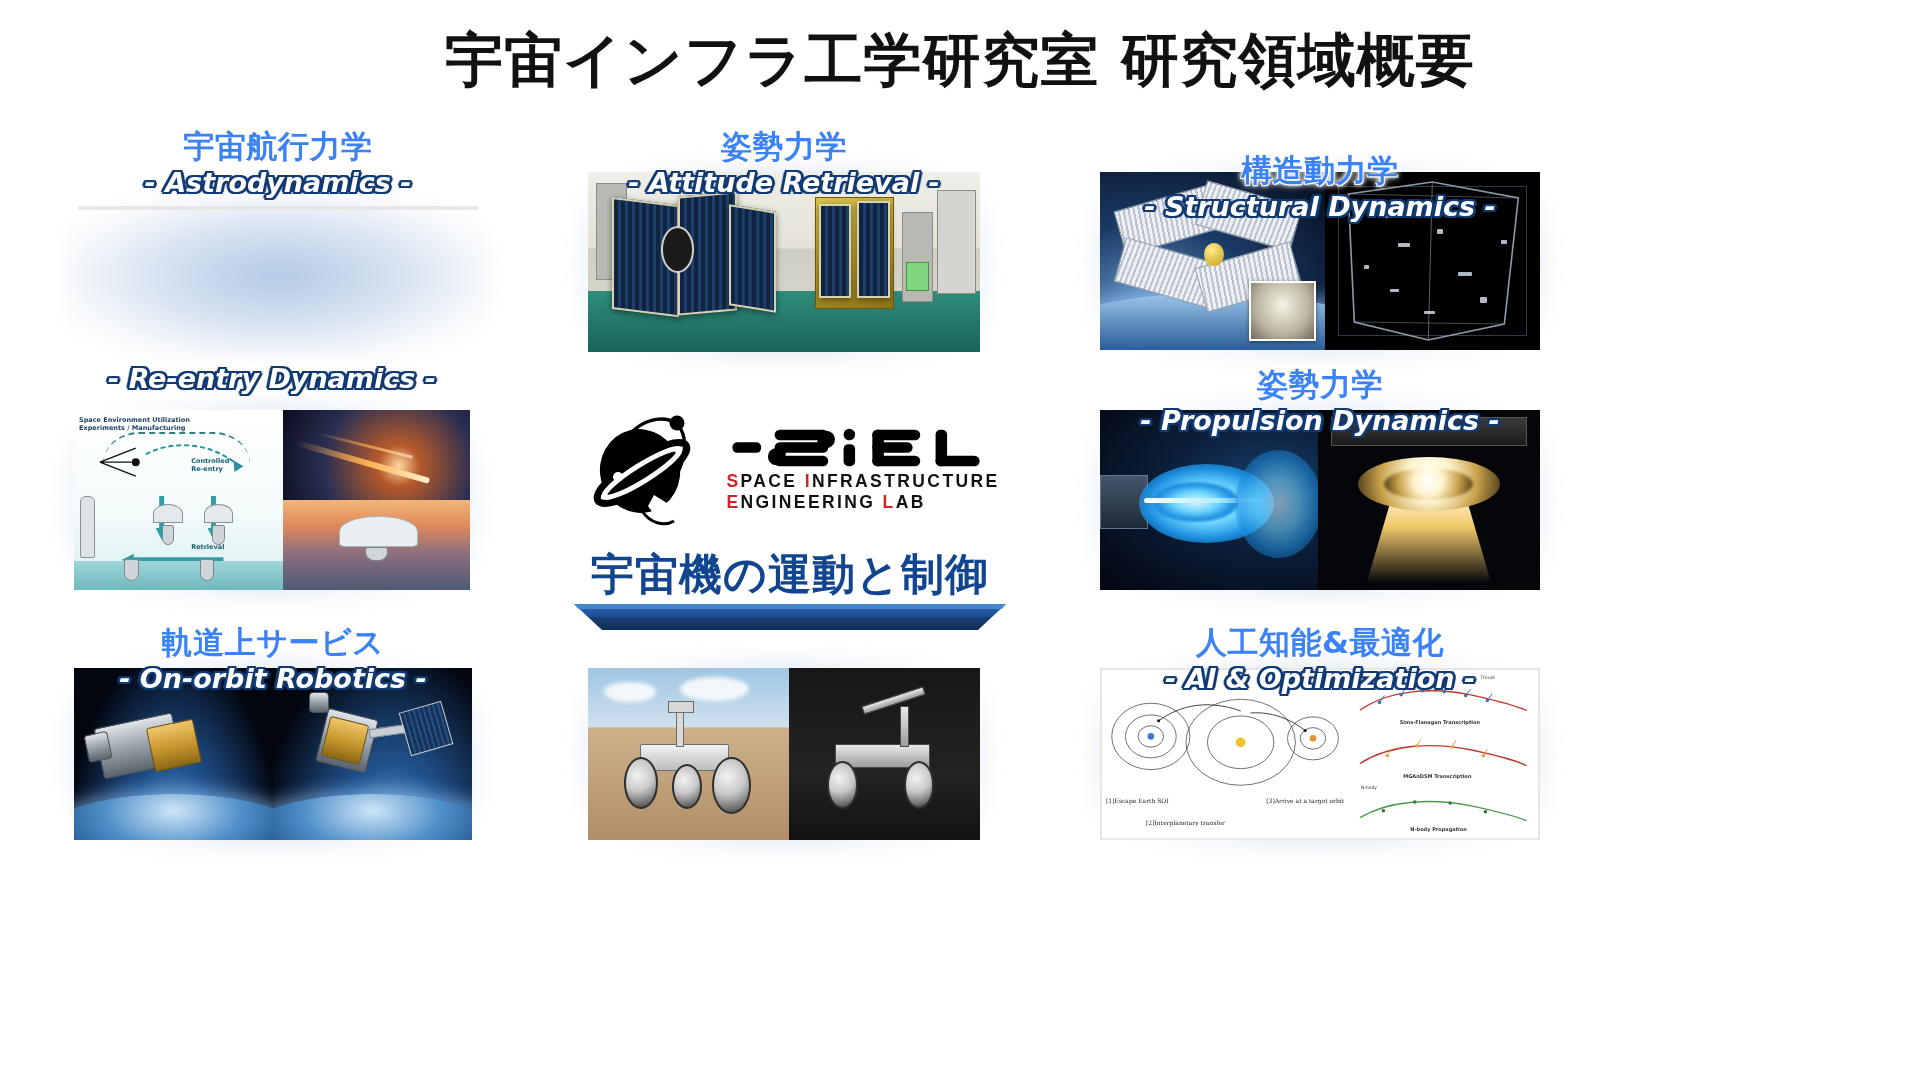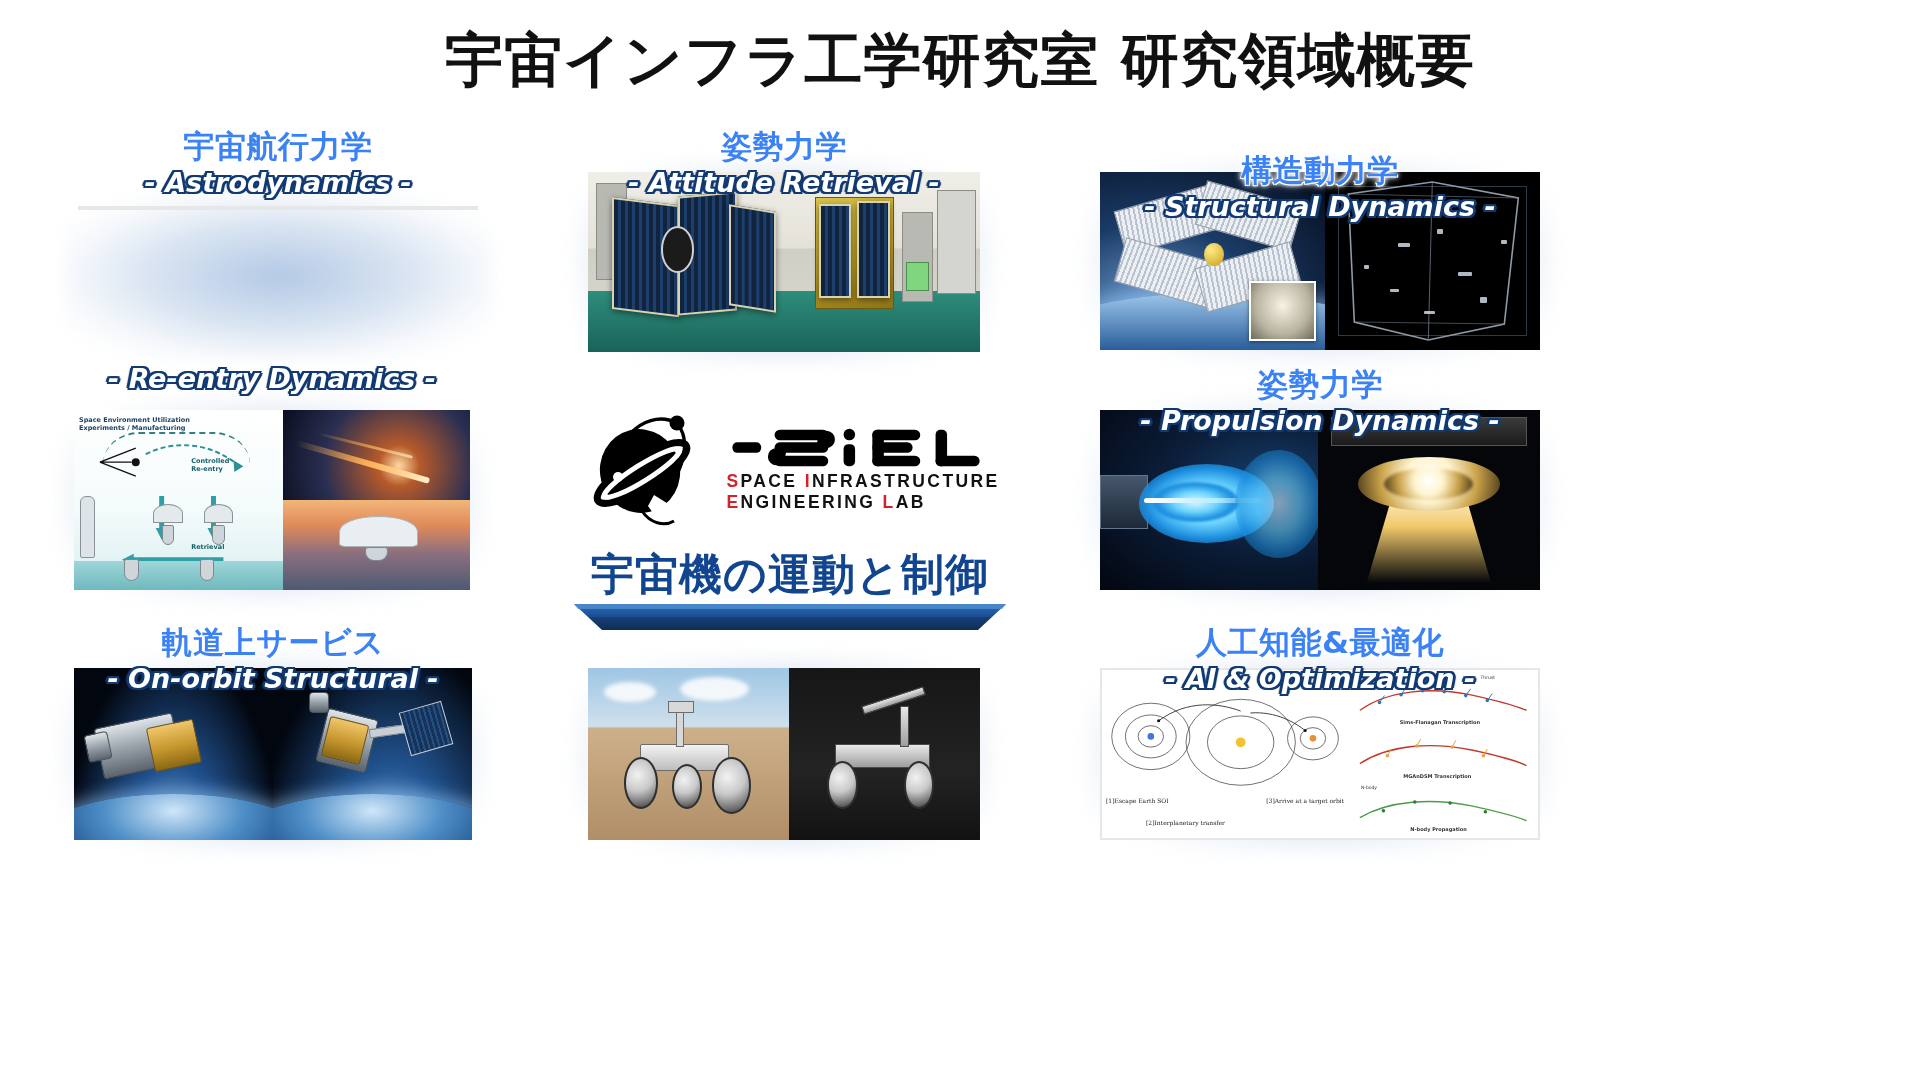--- a/index.html
+++ b/index.html
@@ -570,21 +570,21 @@
       <div class="sc-cyl" style="left:24%; top:26%; width:26%; height:32%; transform:rotate(14deg);"></div>
       <div class="sc-gold" style="left:26%; top:30%; width:20%; height:24%; transform:rotate(14deg);"></div>
       <div class="arm" style="left:48%; top:34%; width:24%; height:5%; transform:rotate(-8deg);"></div>
       <div class="sc-panel" style="left:66%; top:22%; width:22%; height:26%; transform:rotate(-16deg);"></div>
       <div class="sc-cyl" style="left:18%; top:14%; width:10%; height:12%;"></div>
     </div>
   </div>
 
   <div class="heading" style="top:-46px;">
     <div class="jp">軌道上サービス</div>
-    <div class="en">- On-orbit Structural -</div>
+    <div class="en">- On-orbit Robotics -</div>
   </div>
 </div>
 
 <div class="cell" style="left:588px; top:668px; width:392px; height:172px;">
   <div class="glow"></div>
 
   <div class="media">
     <div class="rov-left">
       <div class="cloud" style="left:8%; top:8%; width:26%; height:12%;"></div>
       <div class="cloud" style="left:46%; top:5%; width:34%; height:14%;"></div>

